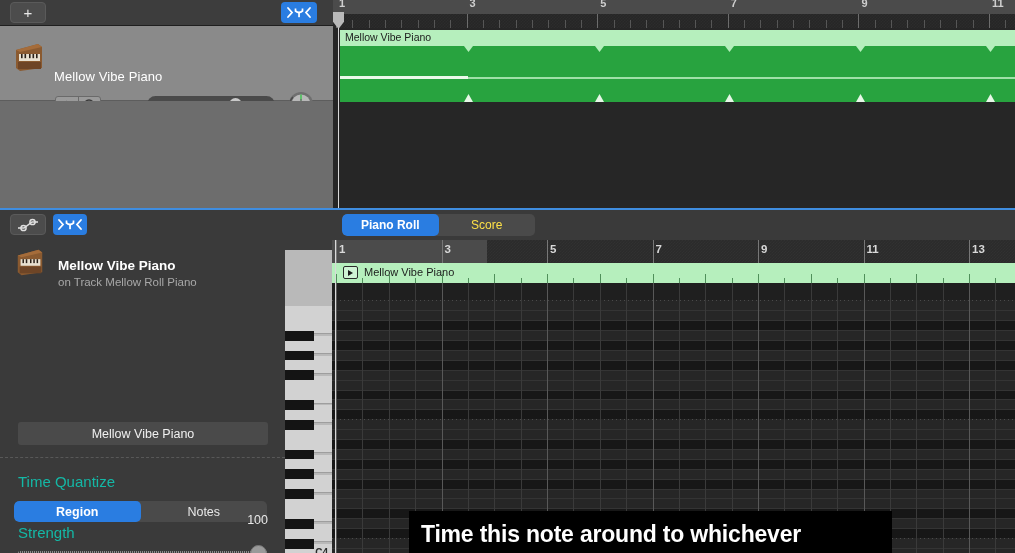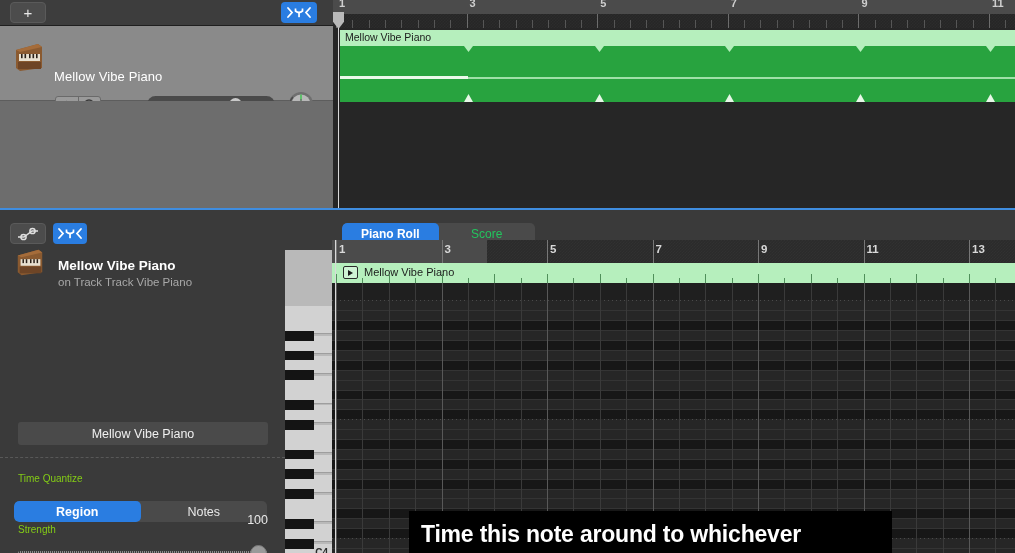--- a/index.html
+++ b/index.html
@@ -111,38 +111,38 @@
   .region .notch.bot {
     top:auto; bottom:0; height:8px; background:#e7f7e7;
     clip-path:polygon(50% 0,100% 100%,0 100%);
   }
 
   
   .editor {
     position:absolute; left:0; top:208px; width:1015px; height:345px;
     background:#3a3a3a; border-top:2px solid #3f8de0;
   }
-  .ed-toolbar { position:absolute; left:0; top:9px; width:333px; height:30px; }
+  .ed-toolbar { position:absolute; left:0; top:0; width:333px; height:30px; }
   .btn-flex {
     position:absolute; left:10px; top:4px; width:36px; height:21px;
     background:#4c4c4c; border:1px solid #5a5a5a; border-radius:4px;
     display:flex; align-items:center; justify-content:center;
   }
   .btn-tuner2 {
     position:absolute; left:53px; top:4px; width:34px; height:21px;
     background:#2a7de1; border-radius:4px;
     display:flex; align-items:center; justify-content:center;
   }
   .view-tabs {
     position:absolute; left:342px; top:4px; width:193px; height:22px;
     background:#4a4a4a; border-radius:5px; display:flex; overflow:hidden;
   }
   .view-tabs > div {
     flex:1; display:flex; align-items:center; justify-content:center;
-    font-size:12px; color:#22c55e; border-radius:5px;
+    font-size:12px; color:#fde047; border-radius:5px;
   }
   .view-tabs > div.sel { background:#2a7de1; color:#fff; font-weight:600; }
 
   .ed-info { position:absolute; left:0; top:30px; width:333px; height:55px; }
   .ed-ico { position:absolute; left:14px; top:6px; width:32px; height:32px; }
   .ed-title { position:absolute; left:58px; top:18px; font-size:13.5px; color:#fff; font-weight:600; }
   .ed-sub { position:absolute; left:58px; top:36px; font-size:11.5px; color:#a8a8a8; }
 
   .rn-tabs {
     position:absolute; left:14px; top:291px; width:253px; height:21px;
@@ -154,21 +154,21 @@
   }
   .rn-tabs > div.sel { background:#2a7de1; color:#fff; font-weight:600; }
   .name-field {
     position:absolute; left:18px; top:212px; width:250px; height:23px;
     background:#4a4a4a; border-radius:3px;
     display:flex; align-items:center; justify-content:center;
     font-size:12.5px; color:#f0f0f0;
   }
   .sep { position:absolute; left:0; width:285px; height:0; border-top:1px dashed #585858; }
 
-  .p-label { position:absolute; font-size:10px; color:#84cc16;text-align:center; }
+  .p-label { position:absolute; font-size:15px; color:#14b8a6;text-align:center; }
   .p-value { position:absolute; font-size:12.5px; color:#e8e8e8; text-align:right; }
   .popup {
     position:absolute; left:18px; width:250px; height:20px;
     background:#575757; border:1px solid #6b6b6b; border-radius:4px;
     display:flex; align-items:center; justify-content:center;
     font-size:12.5px; color:#f2f2f2;
   }
   .popup .chev { position:absolute; right:7px; top:2px; font-size:11px; color:#d8d8d8; line-height:1; }
   .slider { position:absolute; left:18px; width:250px; height:16px; }
   .slider .track {
@@ -400,21 +400,21 @@
         <g fill="#2a2018">
           <rect x="9" y="14" width="1.6" height="4.2"></rect>
             <rect x="12.5" y="14" width="1.6" height="4.2"></rect>
           <rect x="17" y="14" width="1.6" height="4.2"></rect>
             <rect x="20.5" y="14" width="1.6" height="4.2"></rect>
           <rect x="24" y="14" width="1.6" height="4.2"></rect>
         </g>
         <rect x="6" y="22" width="23" height="7" fill="#6e4526"></rect>
       </svg>
       <div class="ed-title">Mellow Vibe Piano</div>
-      <div class="ed-sub">on Track Track Vibe Piano</div>
+      <div class="ed-sub">on Track Mellow Roll Piano</div>
     </div>
 
     <div class="rn-tabs">
       <div class="sel">Region</div>
       <div>Notes</div>
     </div>
 
     <div class="name-field">Mellow Vibe Piano</div>
 
     <div class="sep" style="top:247px"></div>

